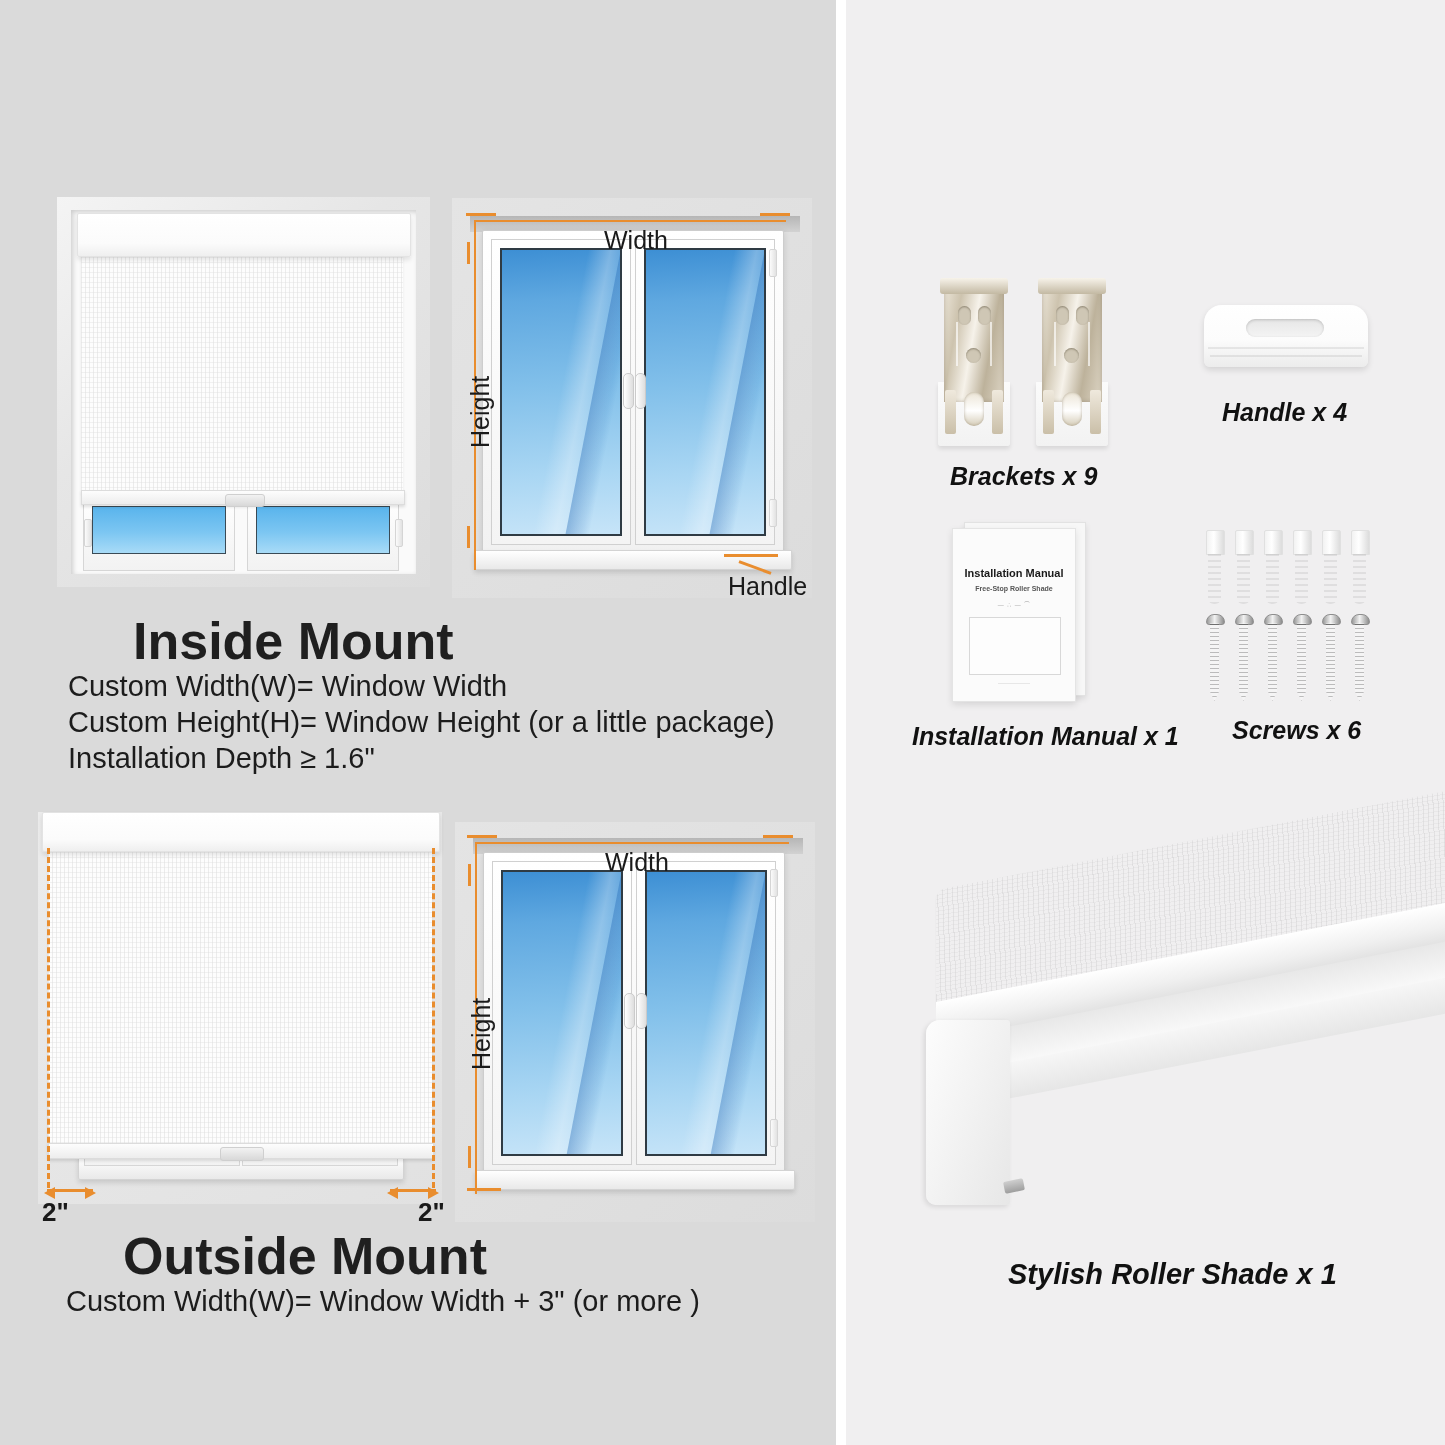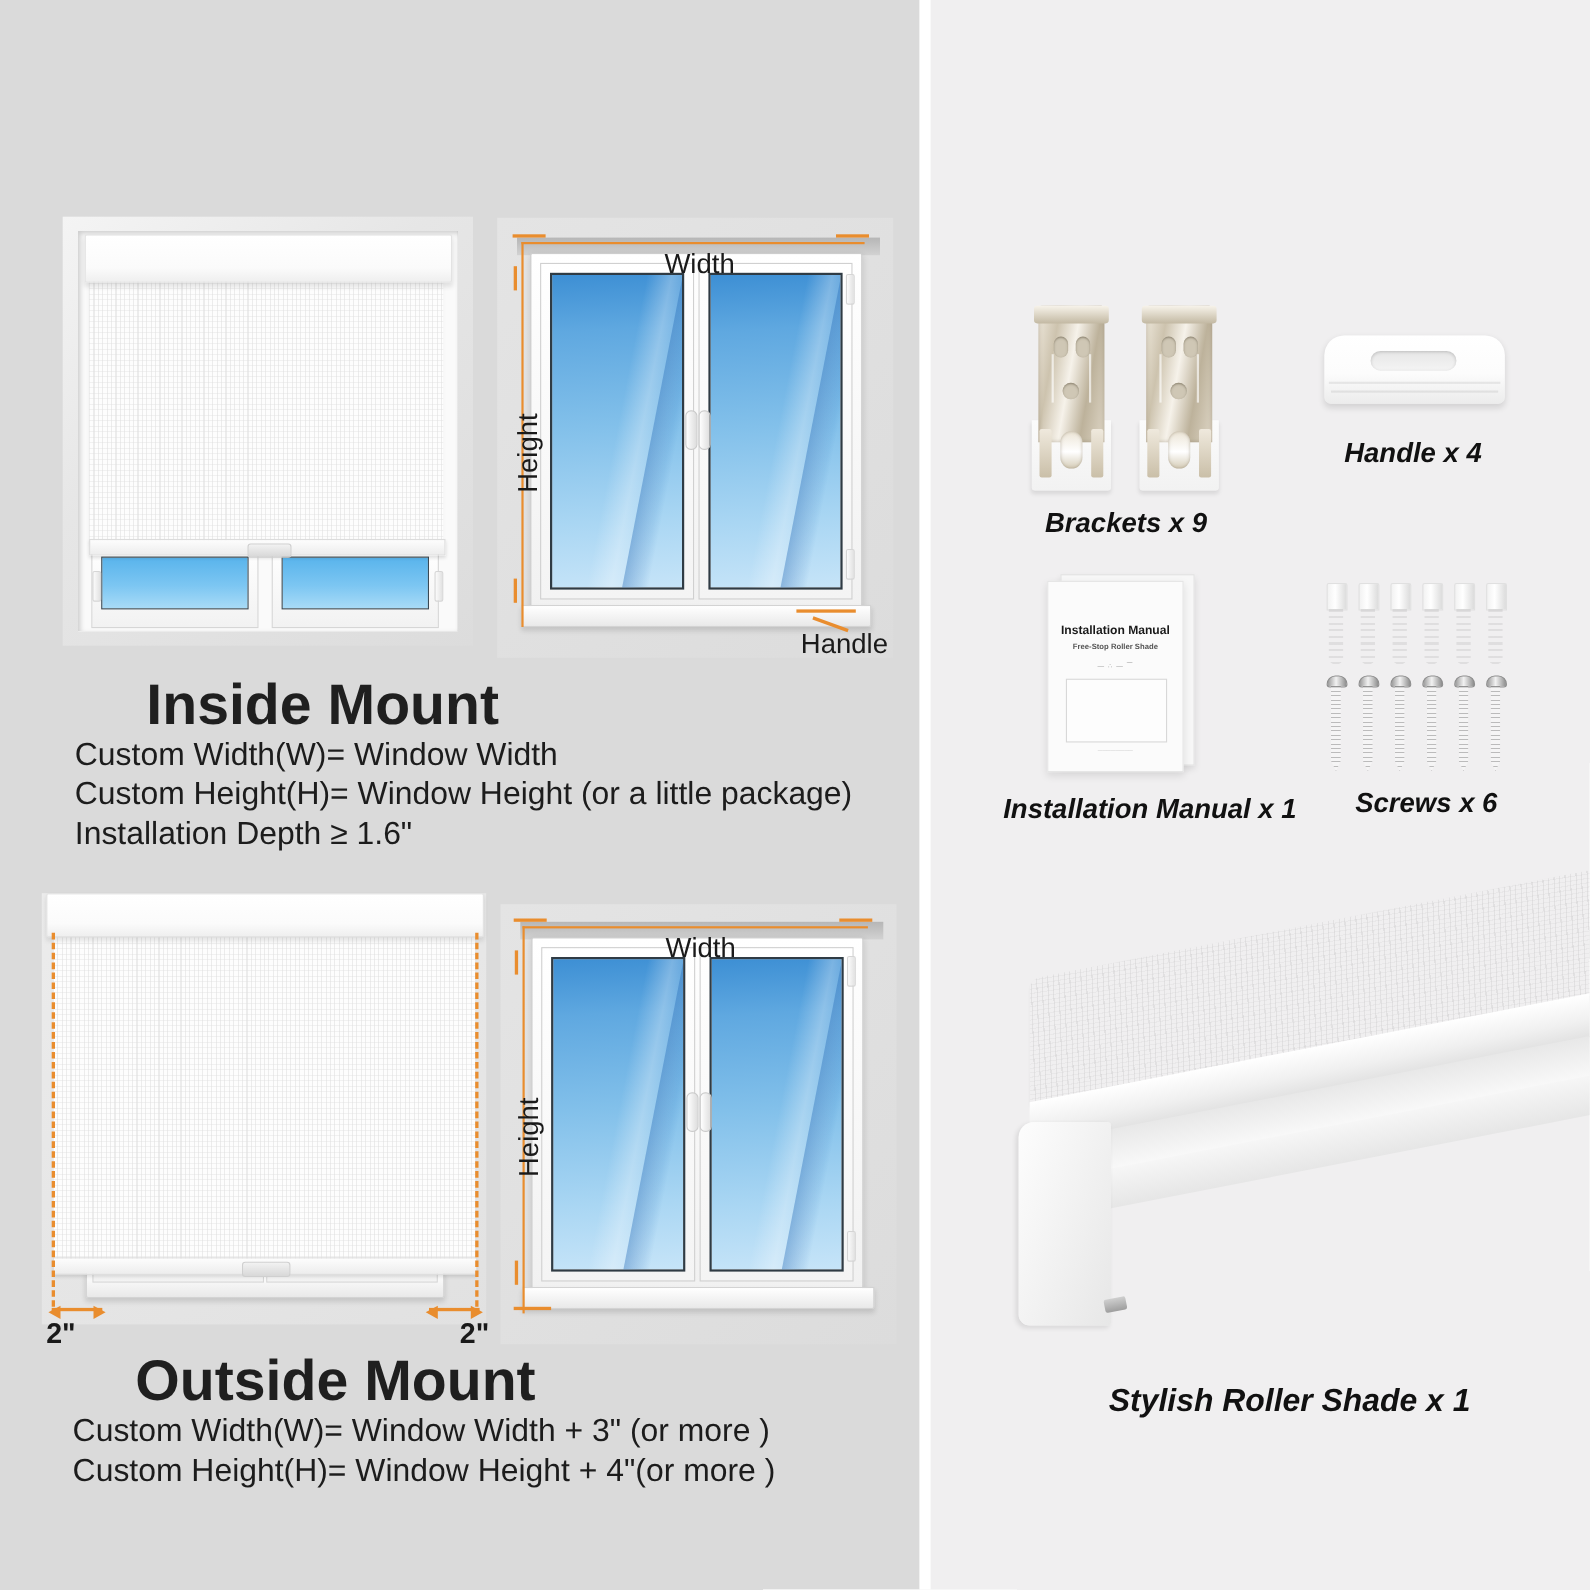--- a/index.html
+++ b/index.html
@@ -287,21 +287,20 @@
 
     <div class="m-line-v" style="left:20px;top:20px;height:352px;"></div>
     <div class="m-cap-v" style="left:13px;top:42px;"></div>
     <div class="m-cap-v" style="left:13px;top:324px;"></div>
     <div class="m-cap-h" style="left:12px;top:366px;width:34px;"></div>
     <div class="m-label vert" style="left:12px;top:248px;">Height</div>
   </div>
 
   <div class="mount-title" style="left:123px;top:1226px;">Outside Mount</div>
   <div class="body-line" style="left:66px;top:1285px;">Custom Width(W)= Window Width + 3" (or more )</div>
-  <div class="body-line" style="left:66px;top:1321px;">Custom Height(H)= Window Height + 4"(or more )</div>
 
   <div class="fig" style="left:938px;top:278px;width:180px;height:180px;">
     <div class="bracket" style="left:0;top:0;">
       <div class="br-base"></div>
       <div class="br-plate"></div>
       <div class="br-top"></div>
       <div class="br-hole" style="left:20px;top:28px;width:13px;height:19px;border-radius:7px;"></div>
       <div class="br-hole" style="left:40px;top:28px;width:13px;height:19px;border-radius:7px;"></div>
       <div class="br-hole" style="left:28px;top:70px;width:15px;height:15px;"></div>
       <div class="br-ridge" style="left:18px;top:44px;width:2px;height:44px;"></div>

